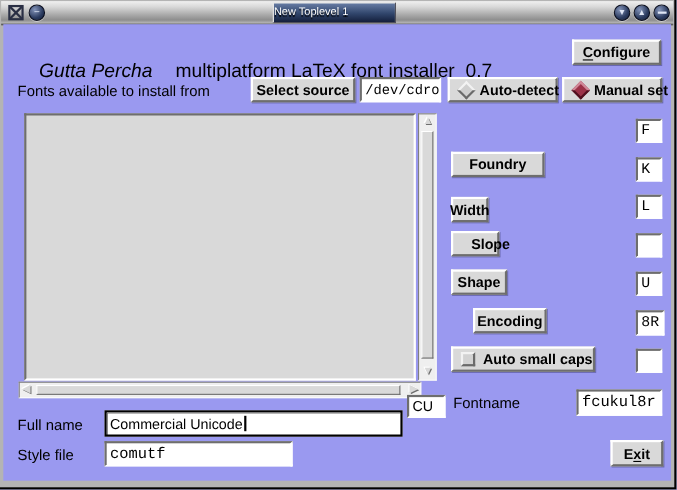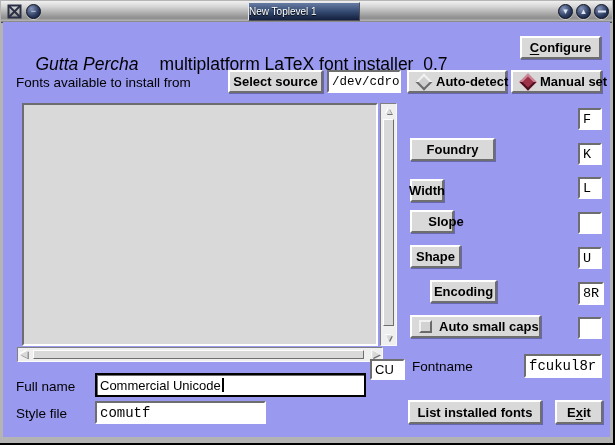--- a/index.html
+++ b/index.html
@@ -176,17 +176,16 @@
   </div>
   <div class="entry" style="left:370px; top:359px; width:35px; height:21px;">
     <span class="sanstext">CU</span>
   </div>
 
   <div class="lbl" style="left:16px; top:406px;">Style file</div>
   <div class="entry" style="left:95px; top:401px; width:171px; height:23px;">
     <span class="mono" style="font-size:14px;">comutf</span>
   </div>
 
-  <div class="tkbtn" style="left:408px; top:400px; width:134px; height:24px;">List installed fonts</div>
   <div class="tkbtn" style="left:555px; top:400px; width:48px; height:24px;">
     <span>E</span><span class="u">x</span><span>it</span>
   </div>
 </div>
 
 </body></html>

